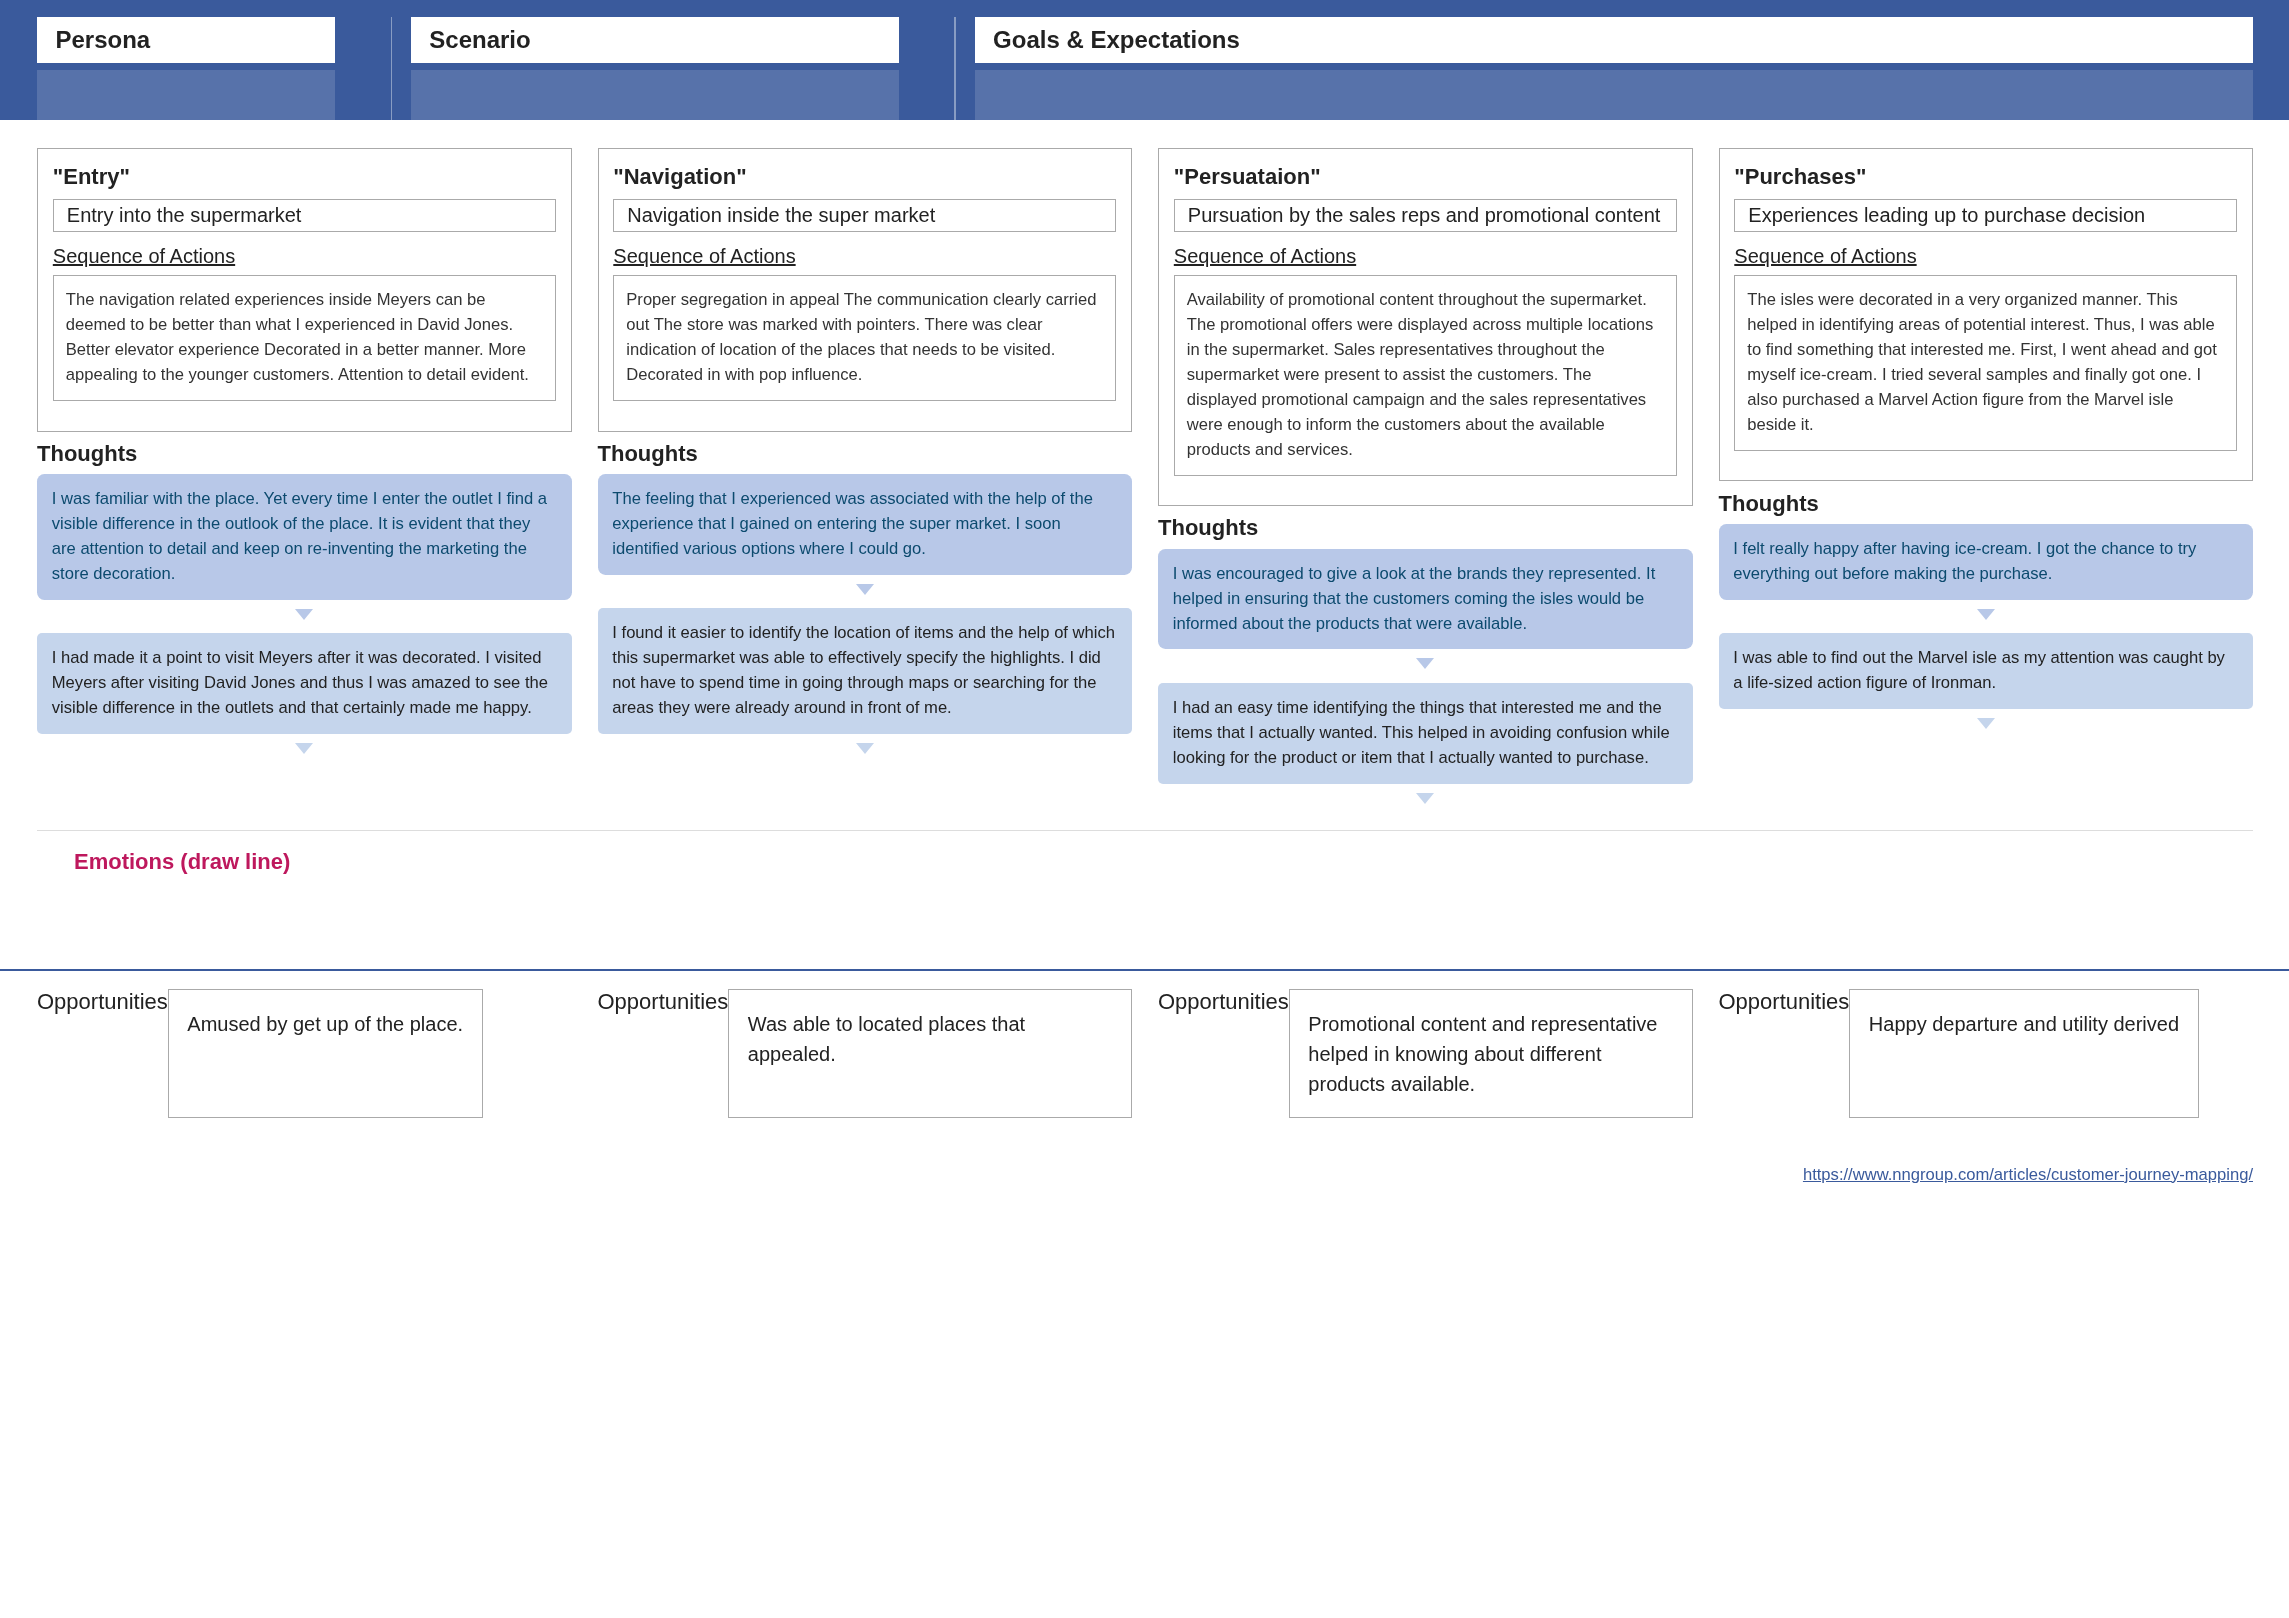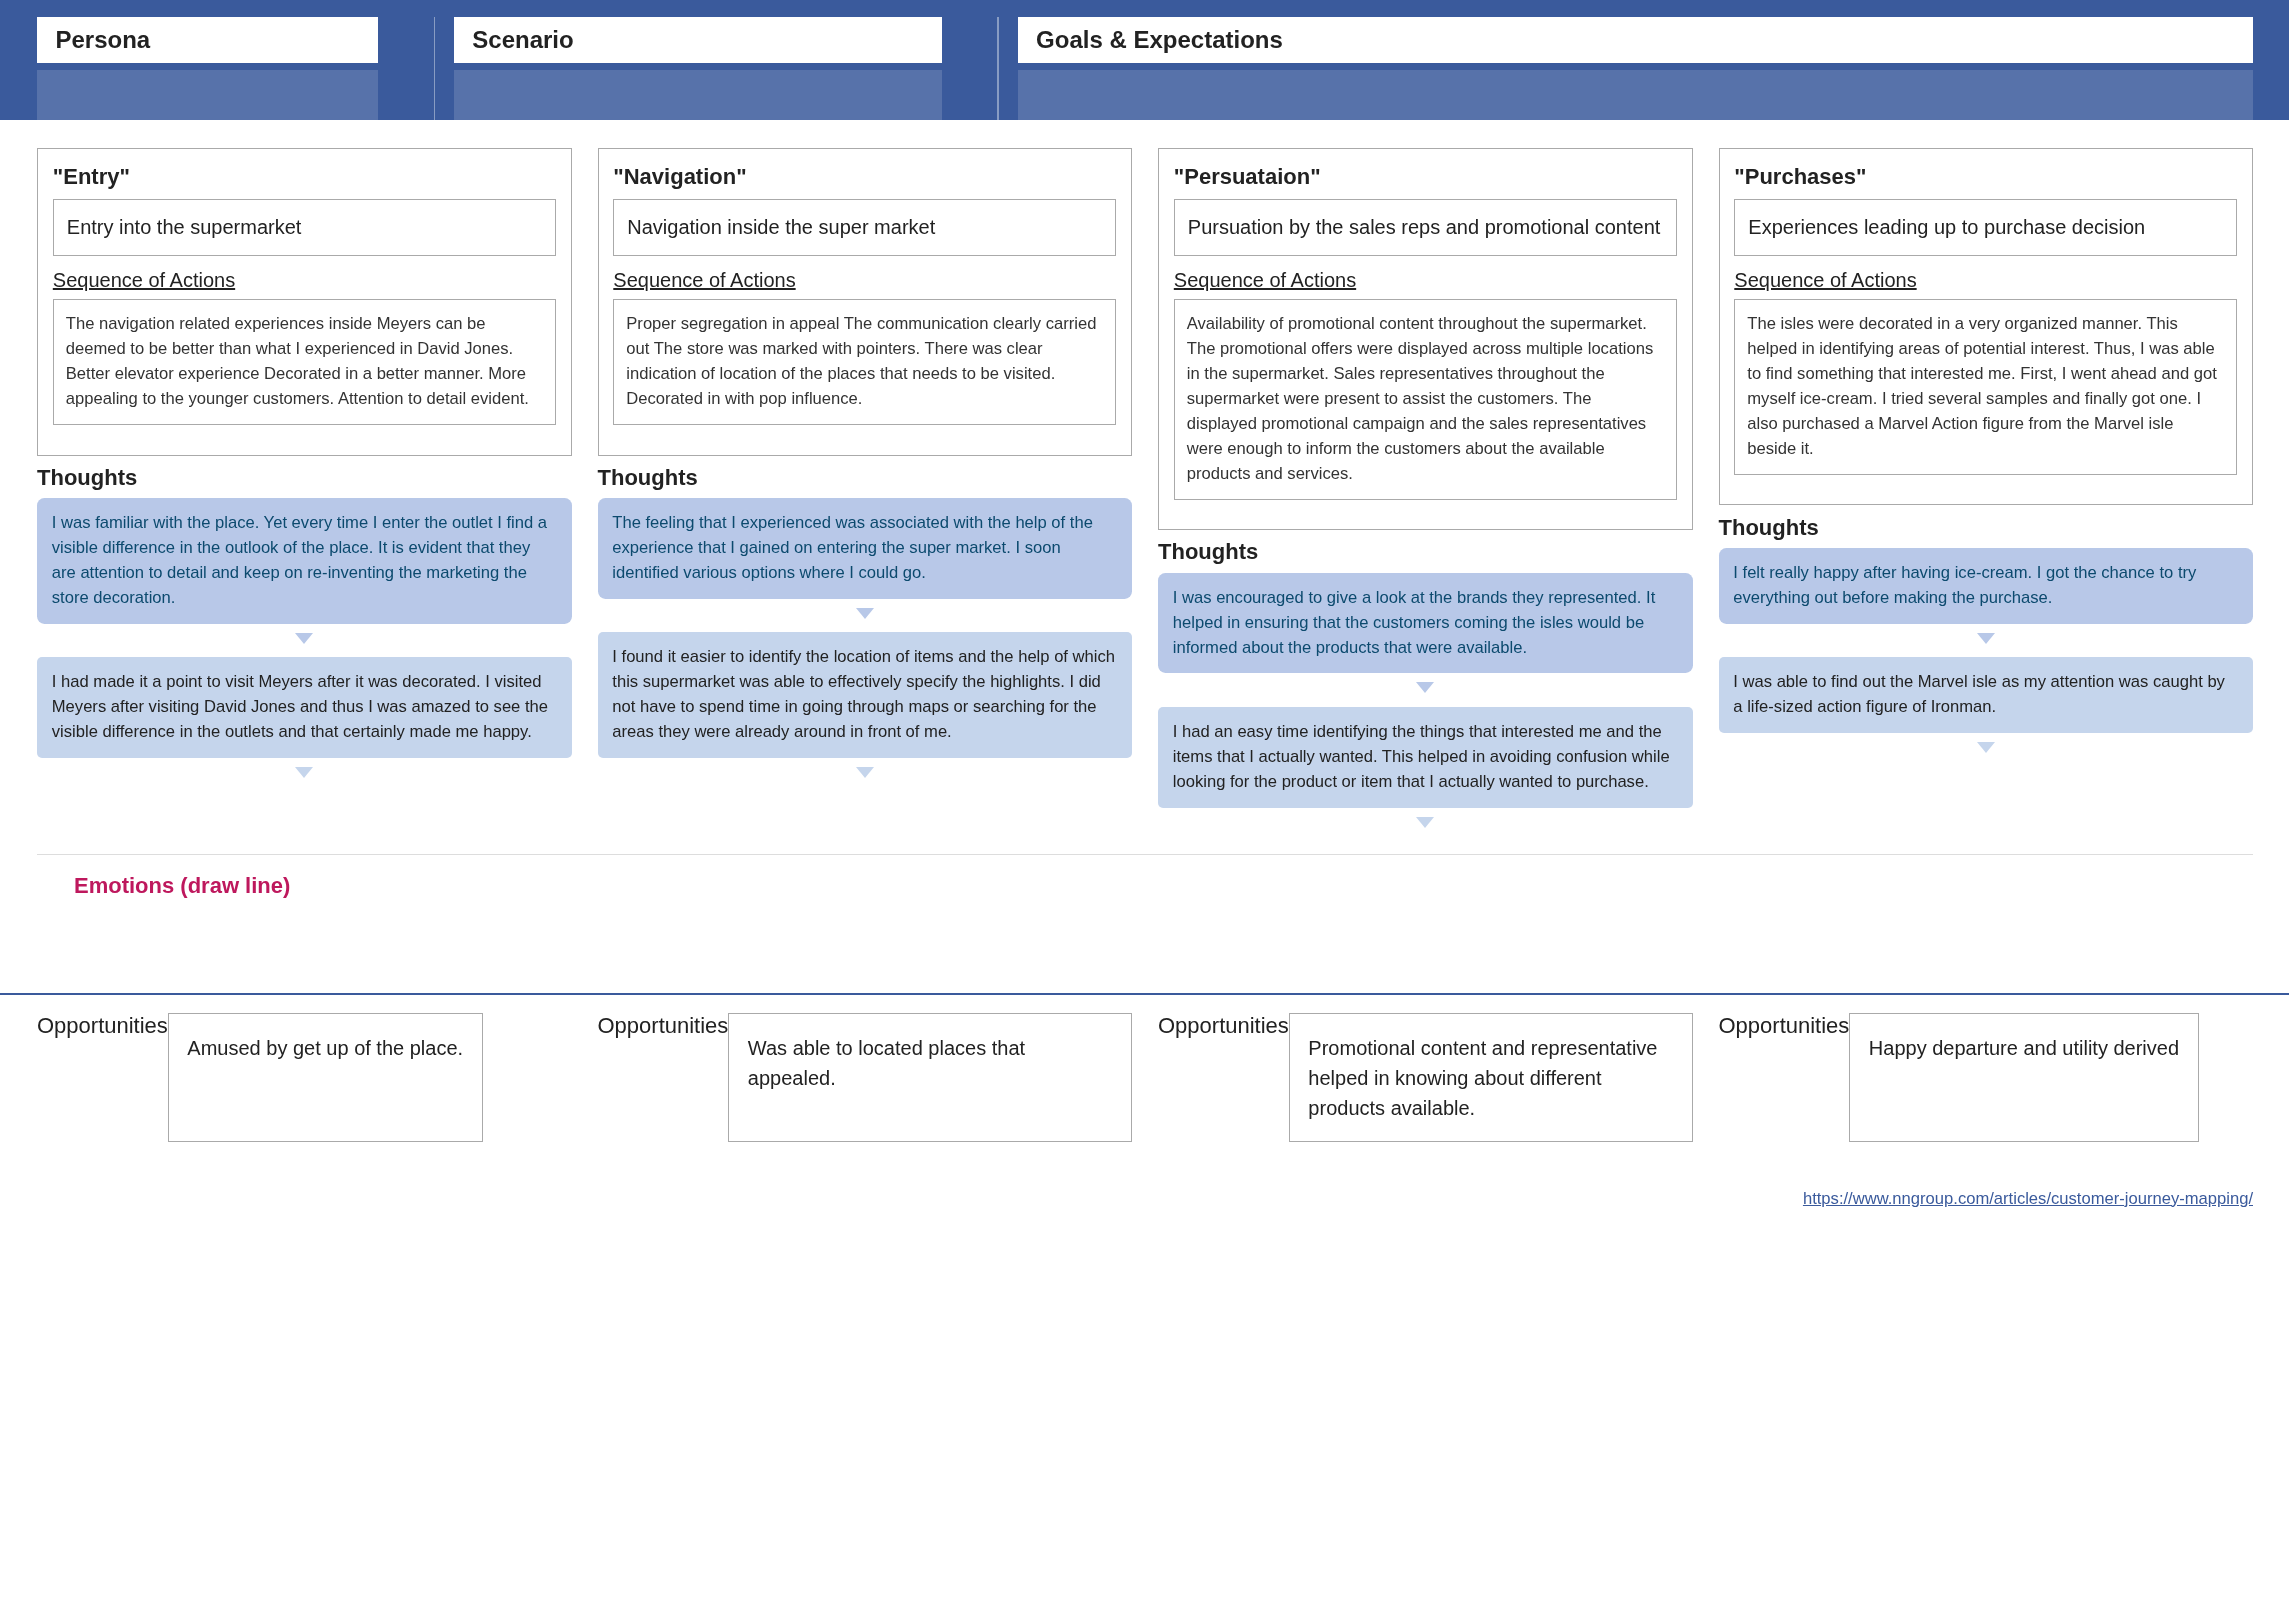--- a/index.html
+++ b/index.html
@@ -19,21 +19,21 @@
       display: flex;
       align-items: stretch;
       min-height: 120px;
     }
     .header-col {
       display: flex;
       flex-direction: column;
       justify-content: flex-start;
     }
     .header-persona {
-      width: 341px;
+      width: 298px;
       margin-right: 37px;
     }
     .header-scenario {
       width: 488px;
       margin-right: 37px;
     }
     .header-goals {
       flex: 1;
     }
     .header-label {
@@ -87,21 +87,21 @@
 
     .stage-title {
       font-size: 22px;
       font-weight: bold;
       margin-bottom: 9.2px;
       color: #222;
     }
 
     .stage-subtitle-box {
       border: 1.4px solid #aaa;
-      padding: 16px 13px;
+      padding: 4px 13px;
       font-size: 20px;
       margin-bottom: 13px;
       background: #fff;
     }
 
     .section-header {
       font-size: 20px;
       font-weight: normal;
       text-decoration: underline;
       margin-bottom: 7.4px;

